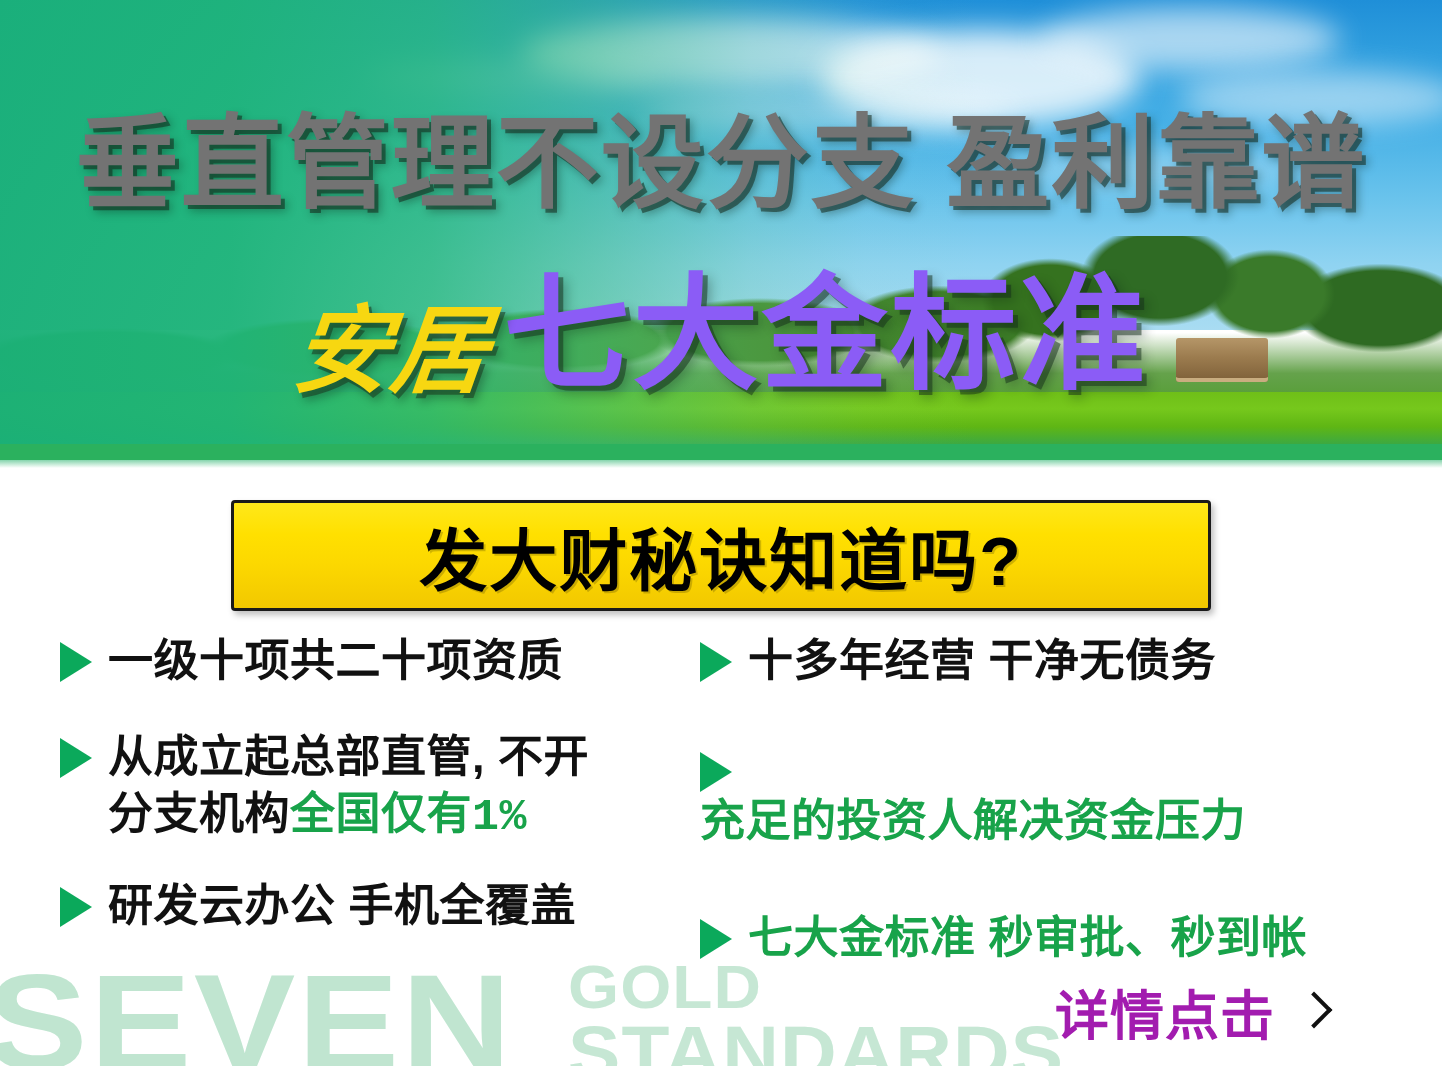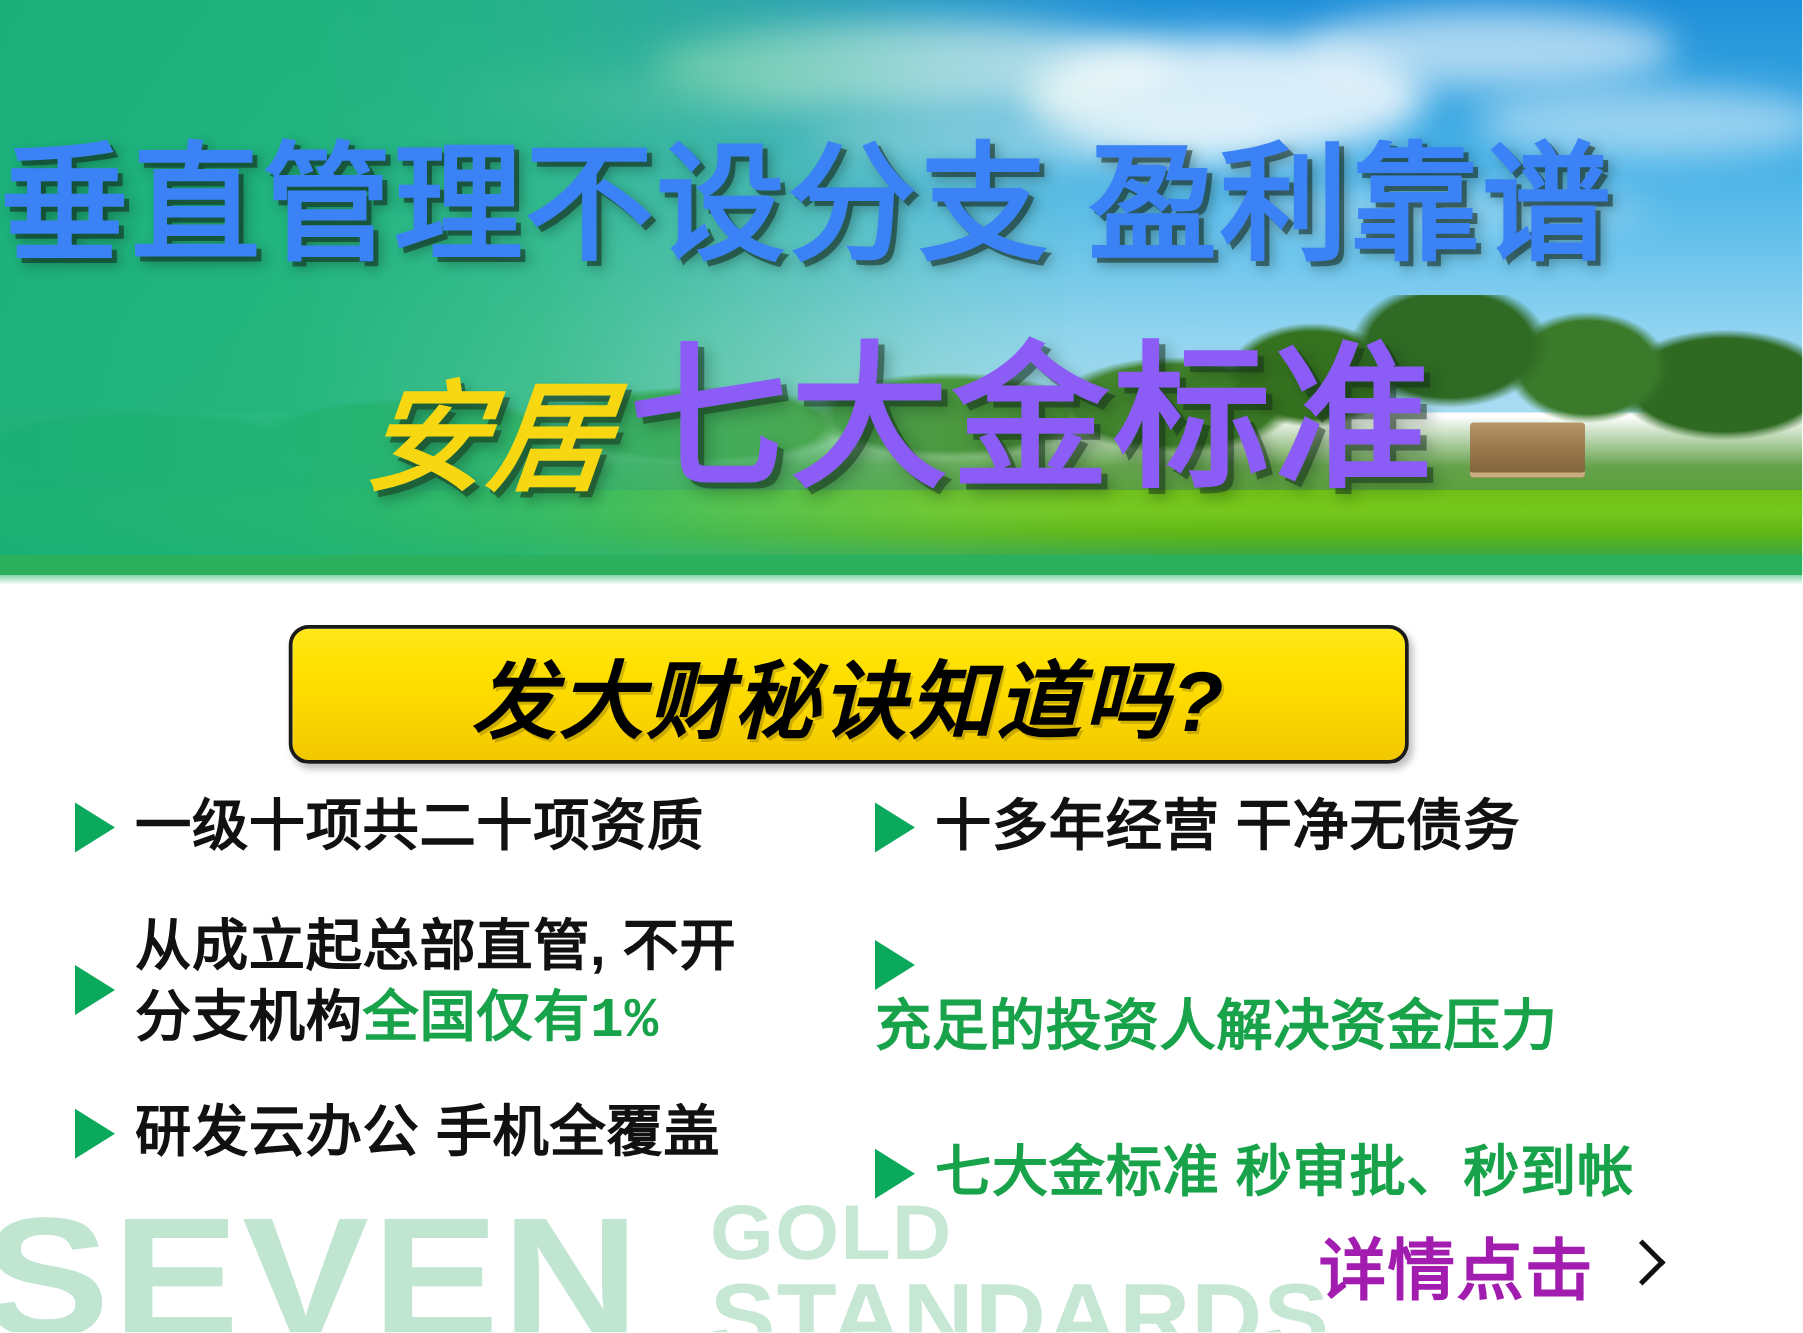--- a/index.html
+++ b/index.html
@@ -125,25 +125,25 @@
       rgba(120,210,160,0.06) 60%,
       rgba(255,255,255,0) 68%);
   }
 
   
   .headline {
     position: absolute;
     left: 0;
     top: 110px;
     width: 1442px;
-    text-align: left;
+    text-align: center;
     font-size: 103px;
     line-height: 1.05;
     font-weight: bold;
-    color: #3b82f6;
+    color: #737373;
     letter-spacing: 2px;
     text-shadow:
        4px 4px 0 rgba(20,40,25,0.55),
        6px 6px 10px rgba(10,30,18,0.35);
     white-space: nowrap;
   }
   .subline {
     position: absolute;
     left: 0;
     top: 272px;
@@ -175,32 +175,31 @@
     text-shadow:
        5px 5px 0 rgba(20,45,25,0.5),
        8px 8px 12px rgba(10,30,18,0.3);
   }
 
   
   .yellow-bar {
     position: absolute;
     left: 231px;
     top: 500px;
-    width: 896px;
+    width: 980px;
     height: 111px;
     box-sizing: border-box;
     background: linear-gradient(to bottom,
       #FFE81A 0%, #FFE000 30%, #FCD800 58%, #F2C800 100%);
     border: 3px solid #1a1a1a;
-    border-radius: 16px;
+    border-radius: 4px;
     box-shadow: 3px 4px 6px rgba(0,0,0,0.25);
     display: flex;
     align-items: center;
     justify-content: center;
-    font-style: italic;
   }
   .yellow-bar .q {
     font-size: 68px;
     font-weight: bold;
     color: #000000;
     letter-spacing: 2px;
     white-space: nowrap;
     text-shadow: 2px 2px 0 rgba(0,0,0,0.18);
   }
 
@@ -246,21 +245,21 @@
   .feature-text .green {
     color: #18A34A;
   }
   .feature-text .green {
     font-weight: bold;
     font-family: Liberation Mono, monospace;
   }
 
   
   .col-left  .feature:nth-child(1) { margin-bottom: 38px; }
-  .col-left  .feature:nth-child(2) { margin-bottom: 30px; align-items: center; }
+  .col-left  .feature:nth-child(2) { margin-bottom: 30px; }
   .col-right .feature:nth-child(1) { margin-bottom: 52px; }
   .col-right .feature:nth-child(2) { margin-bottom: 60px; flex-direction: column; }
 
   
   .watermark {
     position: absolute;
     left: -14px;
     bottom: -14px;
     width: 1060px;
     height: 130px;

